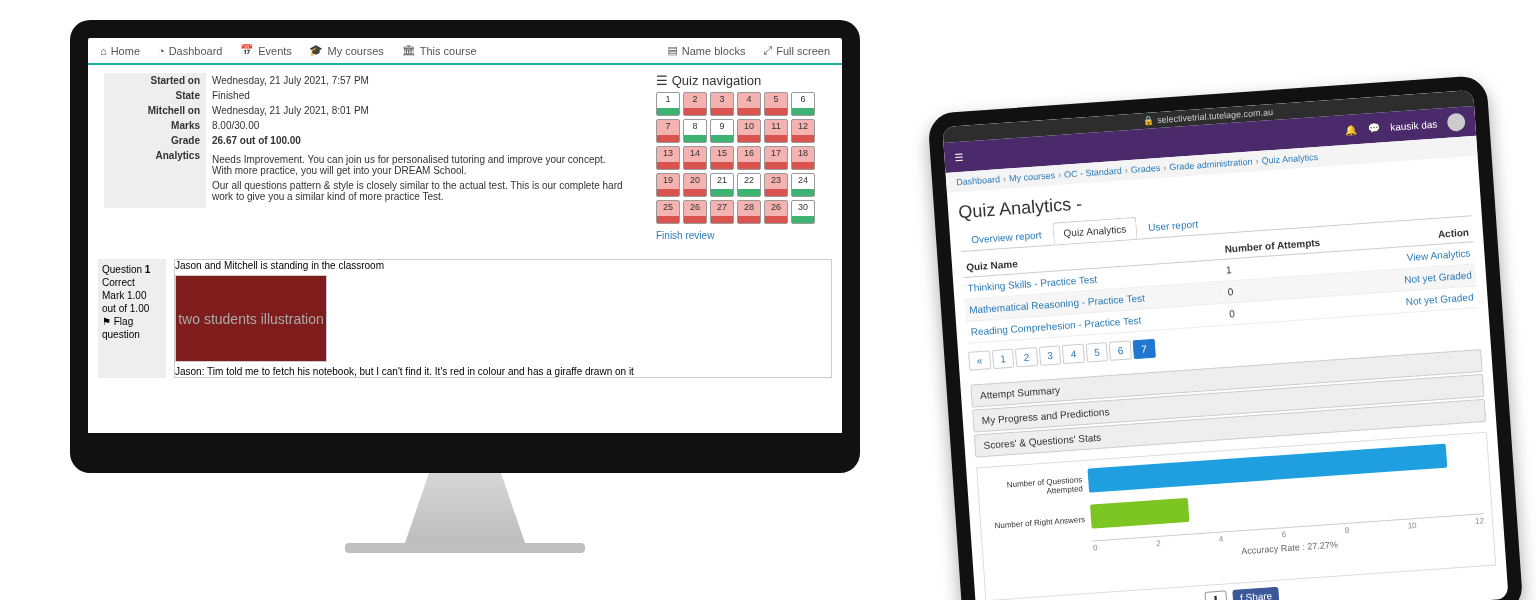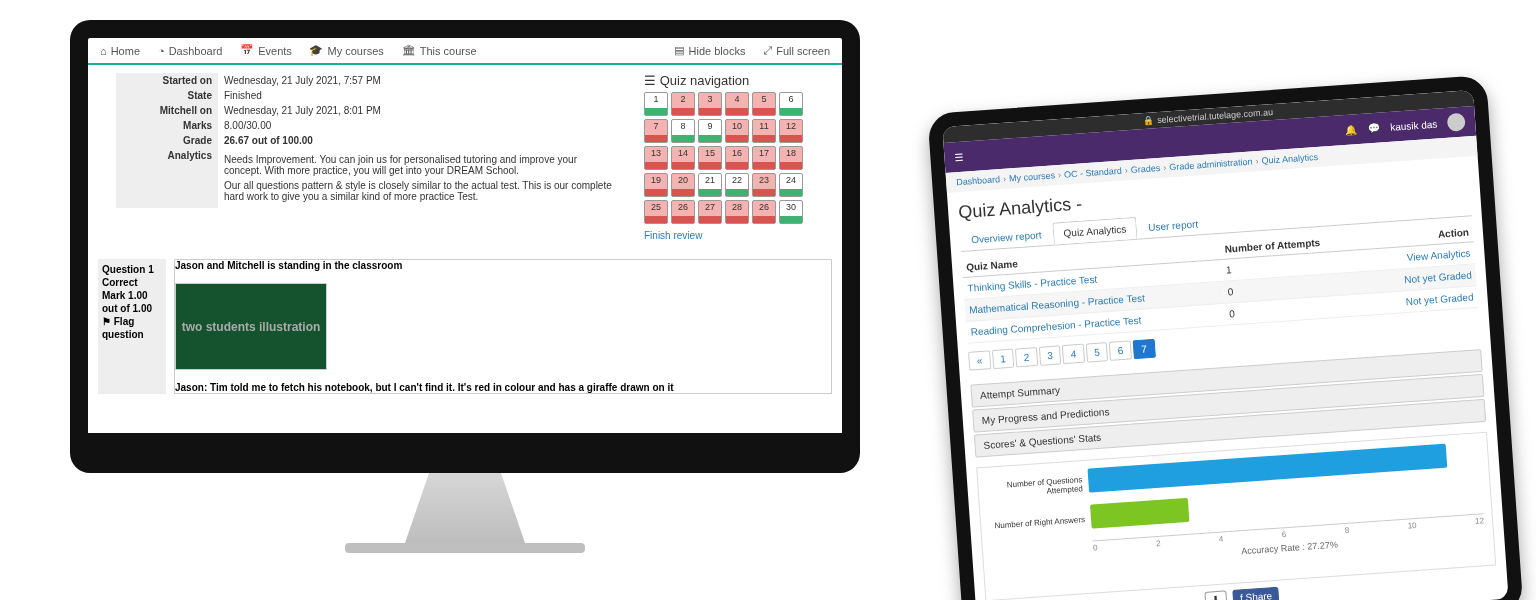--- a/index.html
+++ b/index.html
@@ -59,21 +59,21 @@
     font-size:11px;
     color:#555;
     gap:18px;
   }
   .topnav .spacer{flex:1}
   .topnav a{display:flex;align-items:center;gap:4px;cursor:pointer}
 
   
   .desktop-body{
     display:flex;
-    padding:8px 28px;
+    padding:8px 16px;
     gap:23px;
     font-size:10px;
     color:#333;
   }
   .summary-table{flex:1}
   .summary-table table{border-collapse:collapse;width:100%}
   .summary-table td{padding:2px 6px;vertical-align:top}
   .summary-table td.label{
     background:#eee;
     text-align:right;
@@ -110,39 +110,38 @@
   .qn-cell.correct .bar{background:#3cb371}
   .qn-cell.wrong   .bar{background:#d9534f}
   .qn-cell.wrong{background:#f4b3b0}
   .finish-link{color:#2b7bb9;margin-top:6px;display:block;font-size:10px}
 
   .question-block{
     display:flex;
     gap:8px;
     margin:10px 10px 0;
     font-size:10px;
-    font-weight:bold;
   }
   .q-side{
     width:60px;
     background:#eee;
     padding:4px;
     line-height:1.3;
   }
   .q-main{
     flex:1;
     border:1px solid #ccc;
   }
   .q-img{
     width:150px;height:85px;
-    background:#14532d;
+    background:#7f1d1d;
     border:1px solid #ccc;
-    margin:12px 0;
+    margin:4px 0;
     display:flex;align-items:center;justify-content:center;
-    color:#aaa;font-size:12px
+    color:#aaa;font-size:14px
   }
 
   
   .tablet{
     position:absolute;
     right:50px;
     top:75px;
     width:560px;
     height:510px;
     transform:rotate(-4deg);
@@ -260,21 +259,21 @@
           <span class="icon">🎓</span>
           <span>My courses</span>
         </a>
       <a>
           <span class="icon">🏛</span>
           <span>This course</span>
         </a>
       <div class="spacer"></div>
       <a>
           <span class="icon">▤</span>
-          <span>Hide blocks</span>
+          <span>Name blocks</span>
         </a>
       <a>
           <span class="icon">⤢</span>
           <span>Full screen</span>
         </a>
     </div>
 
     <div class="desktop-body">
       <div class="summary-table">
         <table>

